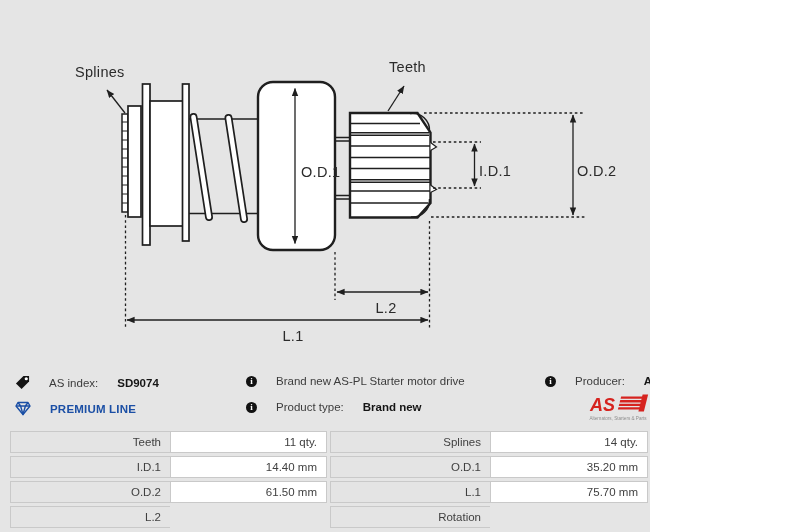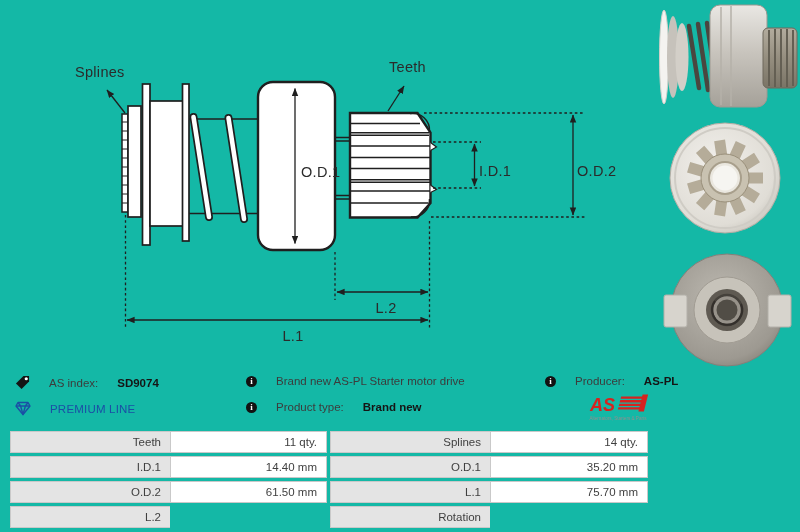--- a/index.html
+++ b/index.html
@@ -1,28 +1,28 @@
 <!DOCTYPE html>
 <html><head>
 <meta charset="utf-8">
 <style>
   html,body{margin:0;padding:0;background:#fff;}
-  .screen{position:relative;width:800px;height:532px;background:#14b8a6;overflow:hidden;
+  .screen{position:relative;width:650px;height:532px;background:#e5e5e5;overflow:hidden;
           font-family:"Liberation Sans",sans-serif;}
   svg text{font-family:"Liberation Sans",sans-serif;}
 
   
   .info-item{position:absolute;display:flex;align-items:center;gap:19px;
              font-size:11.5px;color:#3c3c3c;white-space:nowrap;}
   .info-item b{color:#151515;text-align:right;}
   .info-i{width:11px;height:11px;border-radius:50%;background:#121212;color:#fff;
           display:inline-flex;align-items:center;justify-content:center;flex:0 0 auto;
           font-family:"Liberation Serif",serif;font-size:9px;font-weight:bold;line-height:1;}
   .info-i::before{content:'i';}
-  .premium{color:#1b4fa5;font-weight:normal;font-size:11.5px;letter-spacing:.2px;}
+  .premium{color:#1b4fa5;font-weight:bold;font-size:11.5px;letter-spacing:.2px;}
 
   
   .spec-table{position:absolute;left:10px;top:431px;display:flex;gap:3px;}
   .spec-half{display:grid;grid-template-columns:160px 157px;grid-auto-rows:22px;row-gap:3px;}
   .spec-half.right{grid-template-columns:160px 158px;}
   .cell{box-sizing:border-box;font-size:11.5px;color:#3f3f3f;text-align:right;
         padding:0 9px 0 4px;line-height:20px;border:1px solid #c9c9c9;}
   .cl{background:#e4e4e4;border-right:none;}
   .cv{background:#ffffff;}
 

